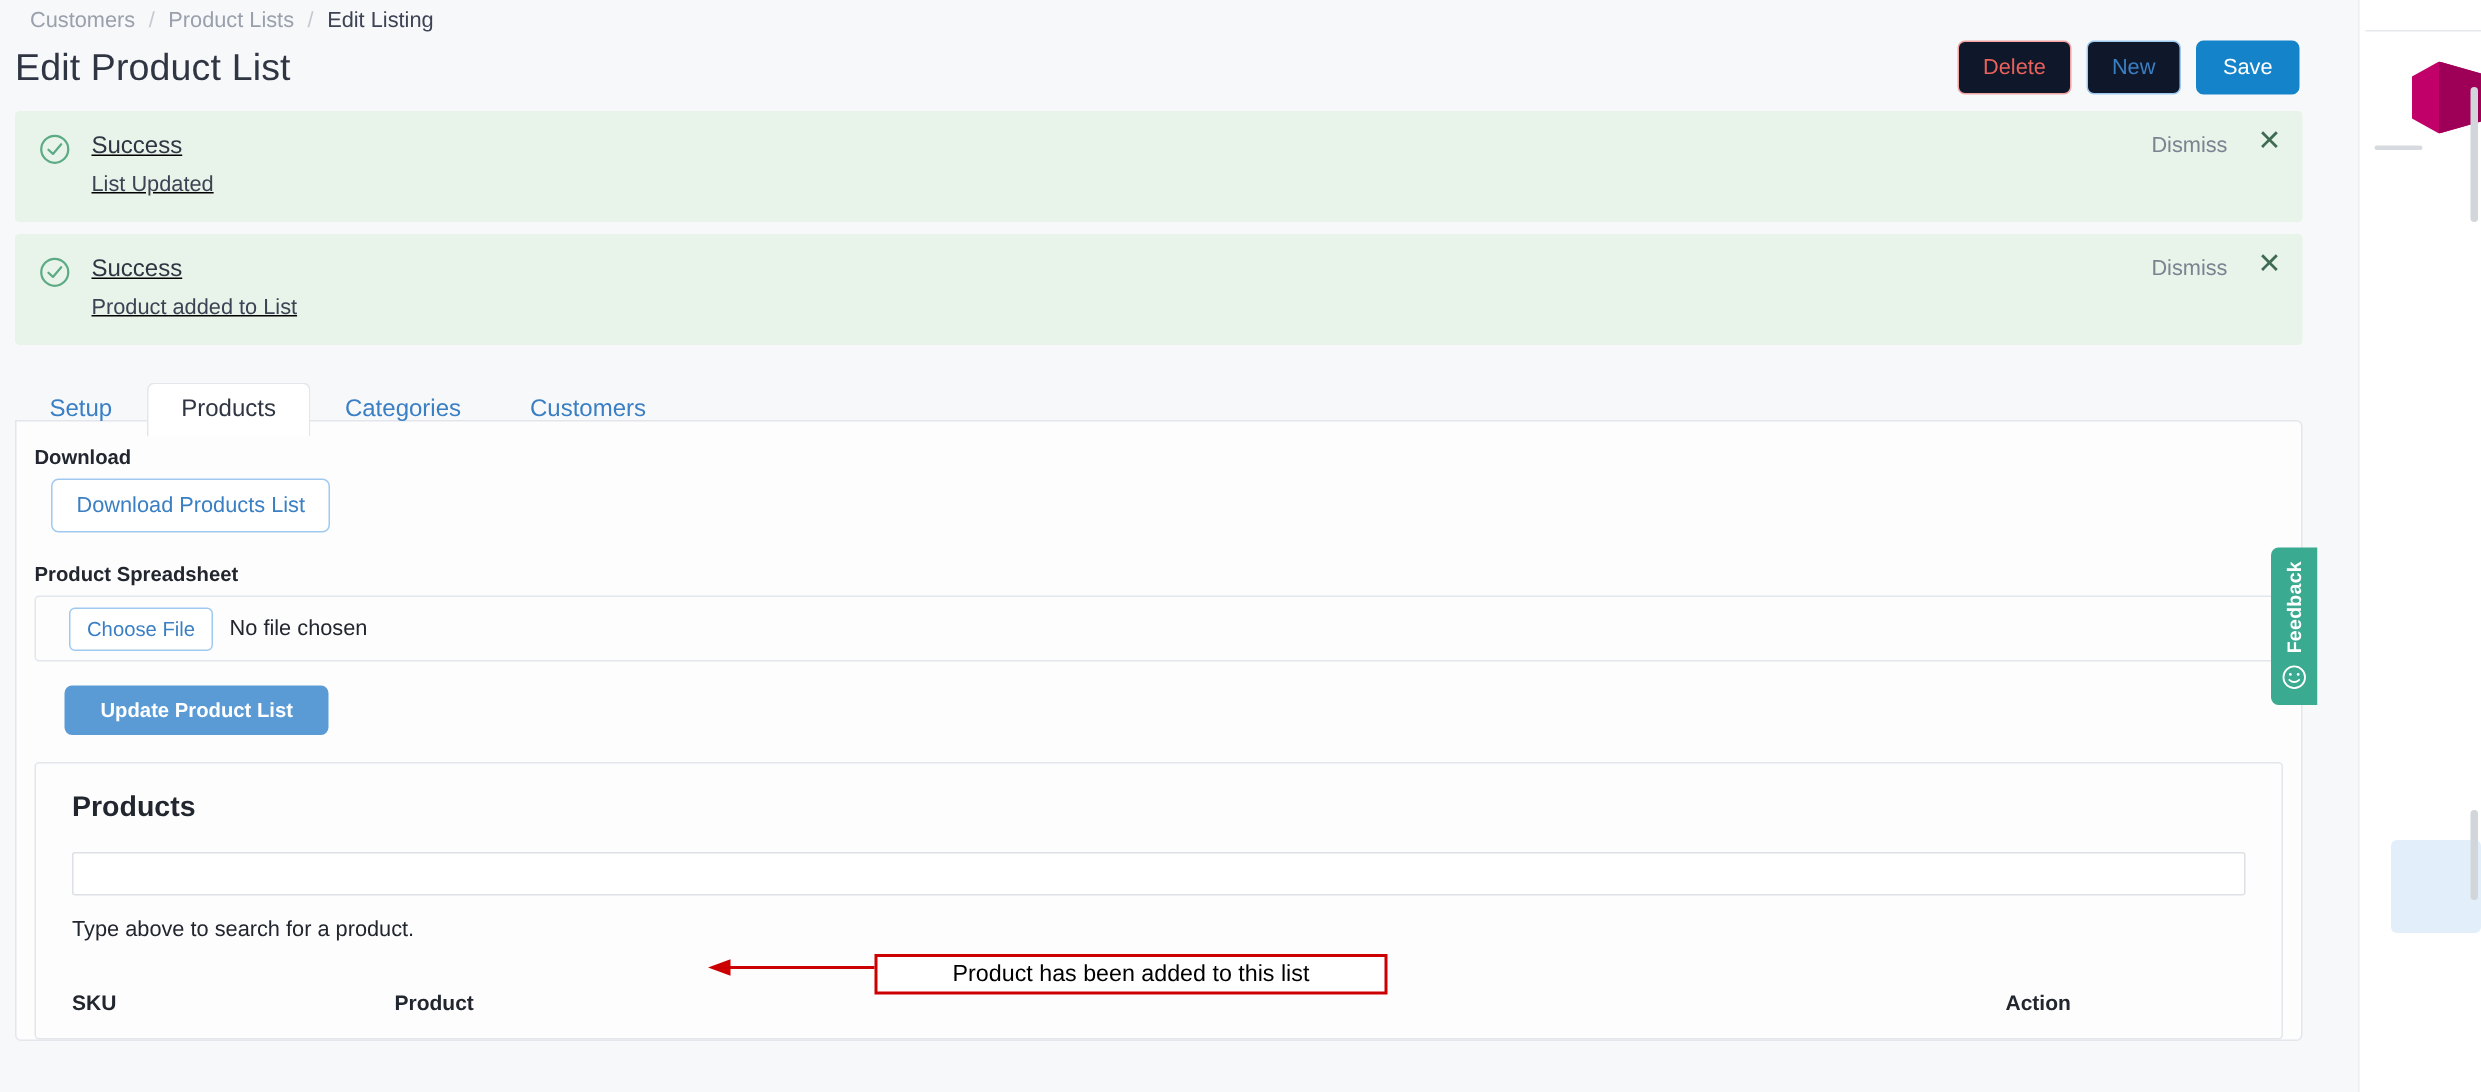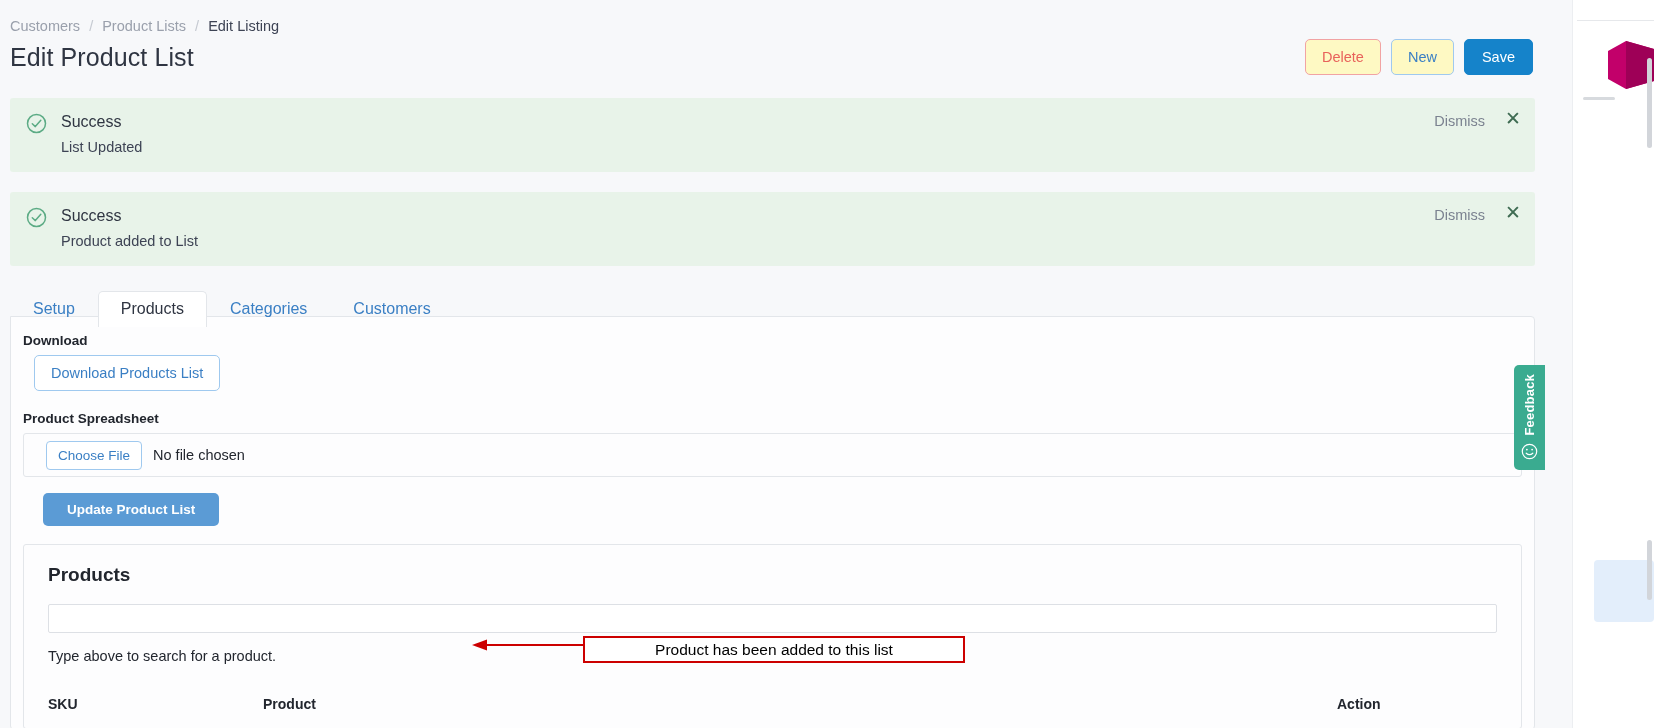--- a/index.html
+++ b/index.html
@@ -15,25 +15,26 @@
   
   .app {
     position: absolute; left: 0; top: 0;
     width: 1545px; height: 728px;
     background: #f7f8fa;
     overflow: hidden;
   }
 
   
   .breadcrumb {
-    padding: 16px 0 0 10px;
+    padding: 4px 0 0 10px;
     font-size: 14.5px;
     color: #9aa0ac;
     line-height: 20px;
     white-space: nowrap;
+    margin-left: 10px;
   }
   .breadcrumb a { color: #9aa0ac; text-decoration: none; }
   .breadcrumb .sep { color: #c5c9d1; margin: 0 5px; }
   .breadcrumb .current { color: #3d4354; }
 
   
   .title-row {
     display: flex; align-items: center; justify-content: space-between;
     padding: 0 12px 0 10px;
     height: 42px;
@@ -41,35 +42,36 @@
   .page-title {
     font-size: 25px; font-weight: 400; color: #2f3542;
     letter-spacing: .1px; margin: 0; text-align: right;
   }
   .title-actions { display: flex; gap: 10px; align-items: center; }
   .btn {
     font-family: "Liberation Sans", sans-serif;
     font-size: 14.5px; line-height: 1;
     border-radius: 5px; cursor: pointer;
     padding: 10px 16px;
-    background: #fef9c3;
+    background: #0f172a;
     white-space: nowrap;
   }
   .btn-outline-danger { border: 1px solid #f1a3a3; color: #e8625b; }
   .btn-outline-primary { border: 1px solid #9fc9ef; color: #3a7fc4; }
   .btn-primary-solid { border: 1px solid #1583ca; background: #1583ca; color: #fff; padding: 10px 17px; }
 
   
   .alert {
     position: relative;
-    margin: 20px 10px 0 10px;
+    margin: 8px 10px 0 10px;
     background: #e8f3e9;
     border-radius: 3px;
     padding: 14px 16px 8px 16px;
     min-height: 74px;
+    text-decoration: underline;
   }
   .alert-inner { display: flex; align-items: flex-start; gap: 14px; }
   .alert-check { margin-top: 1px; flex: 0 0 auto; }
   .alert-title { font-size: 16px; color: #2f3542; line-height: 20px; margin-bottom: 6px; }
   .alert-body  { font-size: 14.5px; color: #3d4354; line-height: 18px; }
   .alert-dismiss {
     position: absolute; right: 50px; top: 15px;
     font-size: 14.5px; color: #7b8290; cursor: pointer;
   }
   .alert-x {
@@ -163,21 +165,21 @@
     text-align: left; font-size: 14px; font-weight: bold; color: #22262e;
     padding: 0 0 16px 0;
   }
   .col-sku { width: 215px; }
   .col-prod { width: auto; }
   .col-action { text-align: right; width: 160px; }
 
   
   .annot-box {
     position: absolute; left: 583px; top: 636px;
-    width: 382px; height: 27px;
+    width: 342px; height: 27px;
     border: 2px solid #cc0000; background: #ffffff;
     display: flex; align-items: center; justify-content: center;
     font-size: 15.5px; color: #000;
     z-index: 40;
   }
   .annot-arrow { position: absolute; left: 472px; top: 637px; z-index: 40; }
 
   
   .feedback {
     position: absolute; right: 0; top: 365px;

